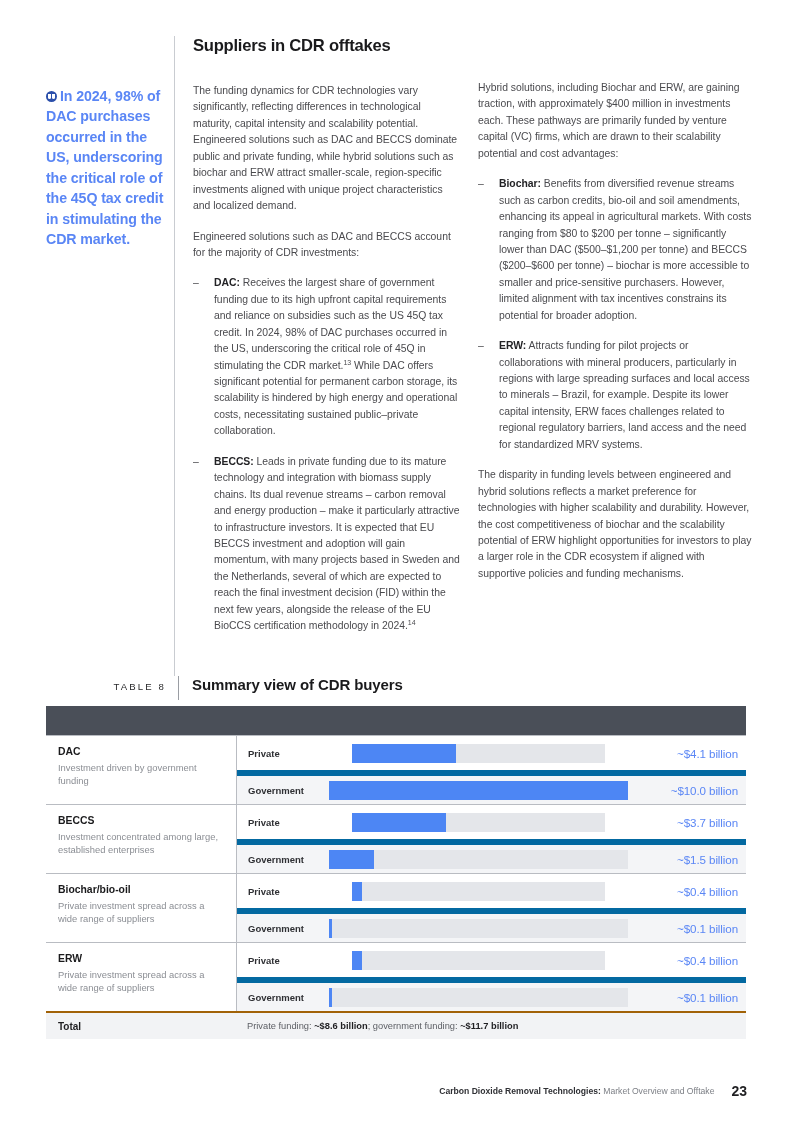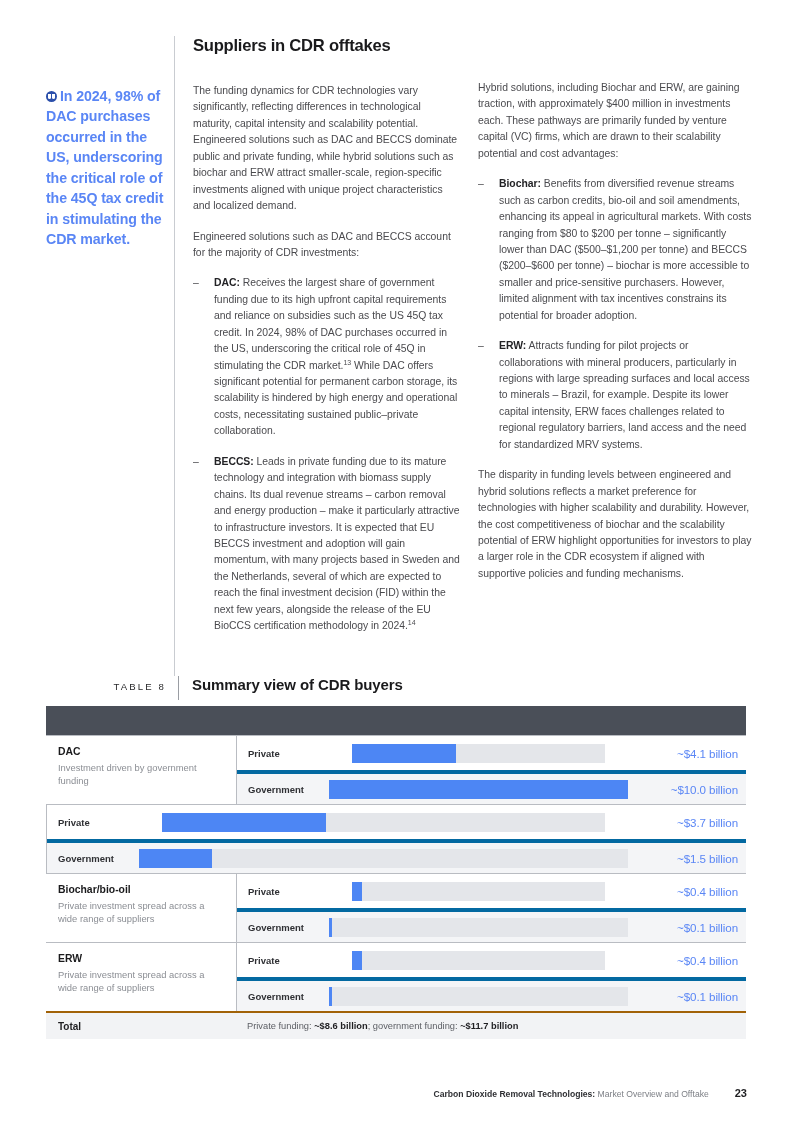--- a/index.html
+++ b/index.html
@@ -162,21 +162,21 @@
   .funding-cell {
     flex: 1;
     border-left: 1px solid #b9bcc2;
     display: flex;
     flex-direction: column;
   }
   .fund-row {
     display: flex;
     align-items: center;
     height: 34px;
-    border-top: 4px solid #0369a1;
+    border-top: 6px solid #0369a1;
   }
   .fund-row:first-child { border-top: none; gap: 23px; }
   .fund-row.alt { background: #f4f5f7; }
 
   .fund-type {
     width: 92px; flex: 0 0 92px;
     padding-left: 11px;
     font-size: 9.5px;
     font-weight: bold;
     color: #2f3034;
@@ -224,26 +224,26 @@
   }
   .t-total .total-text b { color: #1f1f22; }
 
   
   .footer {
     position: absolute;
     right: 46px; bottom: 22px;
     font-size: 8.6px;
     color: #8a8d93;
     display: flex;
-    align-items: flex-end;
-    gap: 26px;
+    align-items: center;
+    gap: 17px;
   }
   .footer .doc-title { color: #2f3034; font-weight: bold; }
   .footer .doc-sub { color: #7c7f85; }
-  .footer .page-num { color: #1f1f22; font-weight: bold; font-size: 11px; }
+  .footer .page-num { color: #1f1f22; font-weight: bold; font-size: 14px; }
 </style>
 </head>
 <body>
 
 <div class="page">
 
   <div class="columns">
 
     <div class="col-left">
       <div class="pull-quote"><span class="pull-icon"></span><span>In 2024, 98% of DAC purchases occurred in the US, underscoring the critical role of the 45Q tax credit in stimulating the CDR market.</span></div>
@@ -310,20 +310,24 @@
           <div class="fund-type">Government</div>
           <div class="bar-track">
               <div class="bar-fill" style="width: 100%;"></div>
             </div>
           <div class="bar-value">~$10.0 billion</div>
         </div>
       </div>
     </div>
 
     <div class="tech-block">
+      <div class="tech-cell">
+        <div class="tech-name">BECCS</div>
+        <div class="tech-desc">Investment concentrated among large, established enterprises</div>
+      </div>
       <div class="funding-cell">
         <div class="fund-row">
           <div class="fund-type">Private</div>
           <div class="bar-track">
               <div class="bar-fill" style="width: 37%;"></div>
             </div>
           <div class="bar-value">~$3.7 billion</div>
         </div>
         <div class="fund-row alt">
           <div class="fund-type">Government</div>

